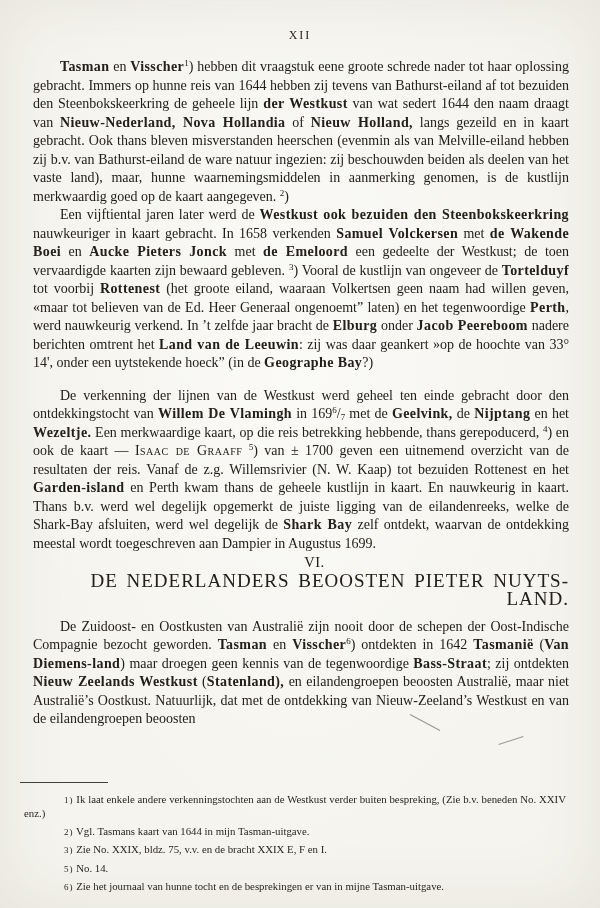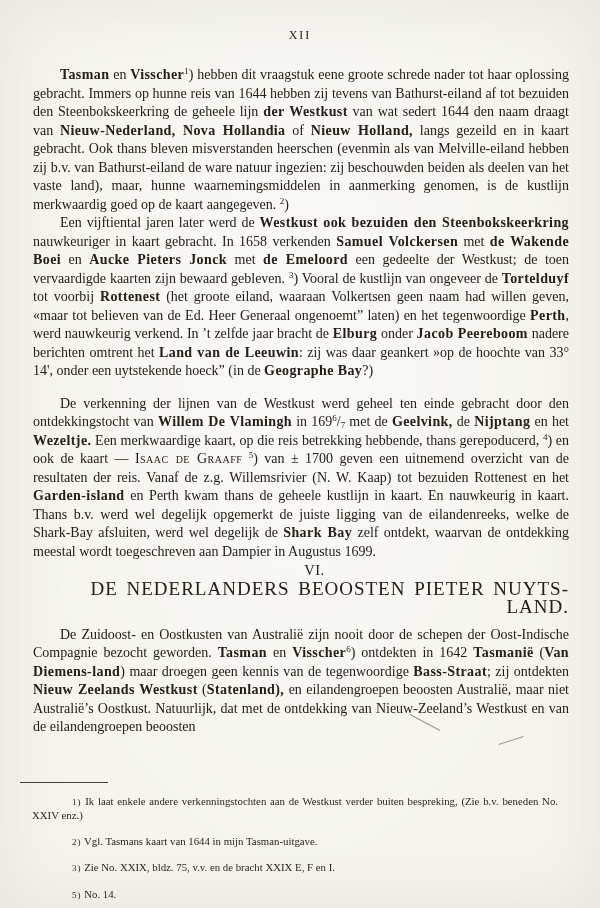--- a/index.html
+++ b/index.html
@@ -43,21 +43,20 @@
   .main {
     position: absolute;
     top: 58px;
     left: 33px;
     right: 31px;
     max-height: 722px;
     overflow: hidden;
     font-size: 14px;
     line-height: 18.5px;
     text-align: justify;
-    margin-top: 8px;
   }
   p.para {
     margin: 0;
     text-indent: 27px;
   }
   p.para.gap-top { margin-top: 14px; }
   p.para.gap-top-sm { margin-top: 9px; }
   .b { font-weight: bold; letter-spacing: 0.4px; }
   .sc { font-variant: small-caps; letter-spacing: 0.5px; }
   sup, sub {
@@ -92,21 +91,21 @@
     text-align: justify;
     color: #2a261f;
   }
   .fn-rule {
     width: 88px;
     height: 1px;
     background: #43403a;
     margin: 0 0 10px 0;
   }
   .footnote {
-    margin: 12px;
+    margin: 4px;
     text-indent: 40px;
     font-family: Liberation Serif, serif;
   }
   .fn-marker {
     font-size: 9px;
     letter-spacing: 1px;
   }
   .scan-mark {
     position: absolute;
     background: rgba(40, 35, 28, 0.45);

